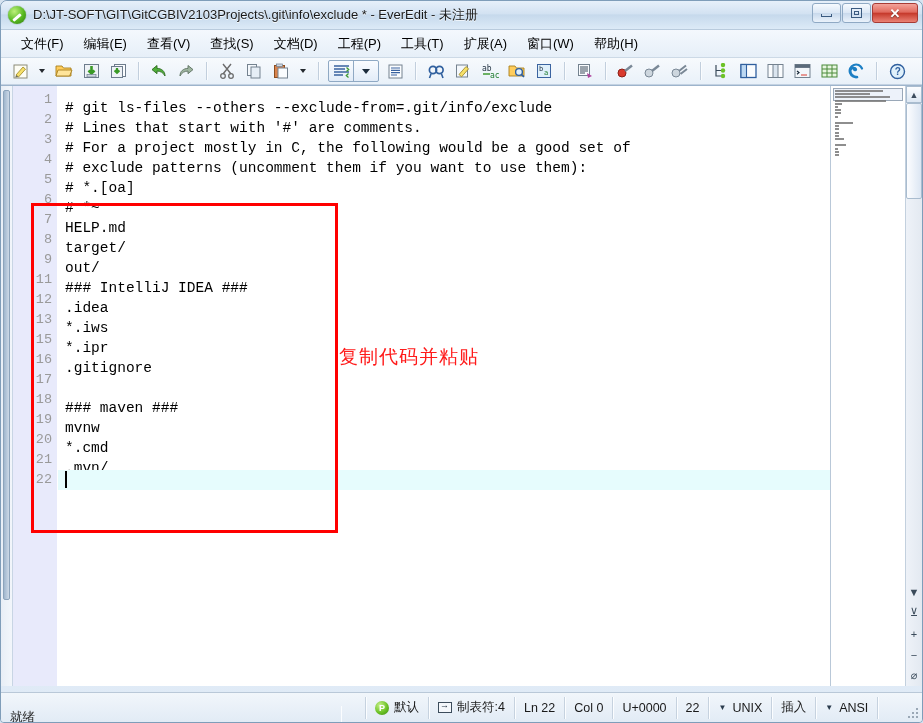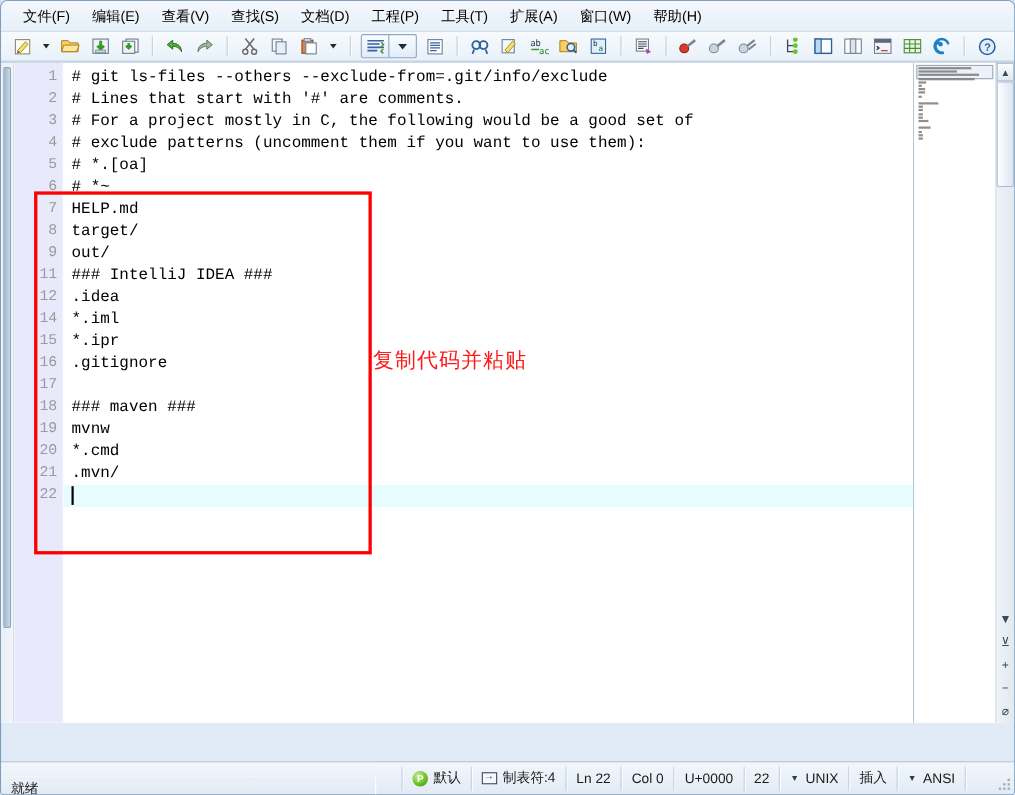--- a/index.html
+++ b/index.html
@@ -154,20 +154,21 @@
   .crow .lnum {
     width: 45px; flex: 0 0 45px;
     text-align: right; padding-right: 6px;
     color: #9a9a9a; font-size: 13.5px; line-height: 20px;
     user-select: none;
   }
   .crow .ctext {
     flex: 1 1 auto; color: #000;
     white-space: pre; line-height: 20px;
     padding-left: 7px;
+    margin-top: 8px;
   }
   .crow.current .ctext-bg {
     position: absolute; left: 45px; width: 785px; top: 0; height: 20px;
     background: #e6fcfd;
   }
   .crow.current .ctext { position: relative; z-index: 2; }
   #caret {
     position: absolute; left: 52px; width: 1.5px; height: 17px; top: 1px;
     background: #000;
   }
@@ -277,20 +278,33 @@
     white-space: nowrap;
     z-index: 9;
     letter-spacing: .5px;
   }
 </style>
 </head>
 <body>
 
 <div id="app">
 
+  <div id="titlebar">
+    <div id="app-icon"></div>
+    <div id="title-text">D:\JT-SOFT\GIT\GitCGBIV2103Projects\.git\info\exclude * - EverEdit - 未注册</div>
+    <div id="win-buttons">
+      <div class="winbtn">
+          <span class="glyph-min"></span>
+        </div>
+      <div class="winbtn">
+          <span class="glyph-restore"></span>
+        </div>
+      <div class="winbtn close">✕</div>
+    </div>
+  </div>
 
   <div id="menubar">
     <div class="menu-item">文件(F)</div>
     <div class="menu-item">编辑(E)</div>
     <div class="menu-item">查看(V)</div>
     <div class="menu-item">查找(S)</div>
     <div class="menu-item">文档(D)</div>
     <div class="menu-item">工程(P)</div>
     <div class="menu-item">工具(T)</div>
     <div class="menu-item">扩展(A)</div>
@@ -537,22 +551,22 @@
           </div>
           <div class="crow">
             <div class="lnum">11</div>
             <div class="ctext">### IntelliJ IDEA ###</div>
           </div>
           <div class="crow">
             <div class="lnum">12</div>
             <div class="ctext">.idea</div>
           </div>
           <div class="crow">
-            <div class="lnum">14</div>
-            <div class="ctext">*.iml</div>
+            <div class="lnum">13</div>
+            <div class="ctext">*.iws</div>
           </div>
           <div class="crow">
             <div class="lnum">15</div>
             <div class="ctext">*.ipr</div>
           </div>
           <div class="crow">
             <div class="lnum">16</div>
             <div class="ctext">.gitignore</div>
           </div>
           <div class="crow">

